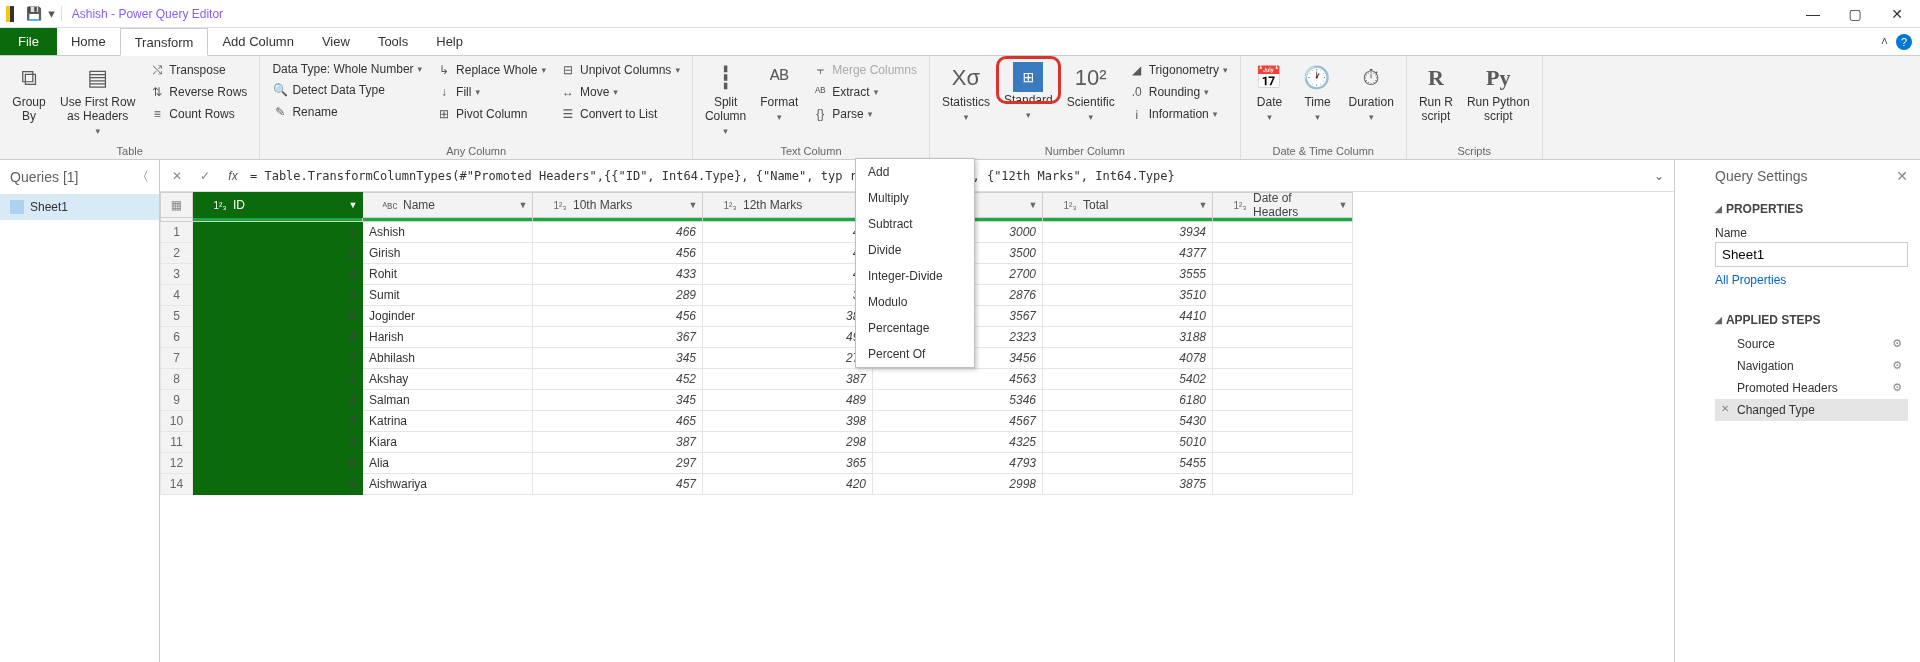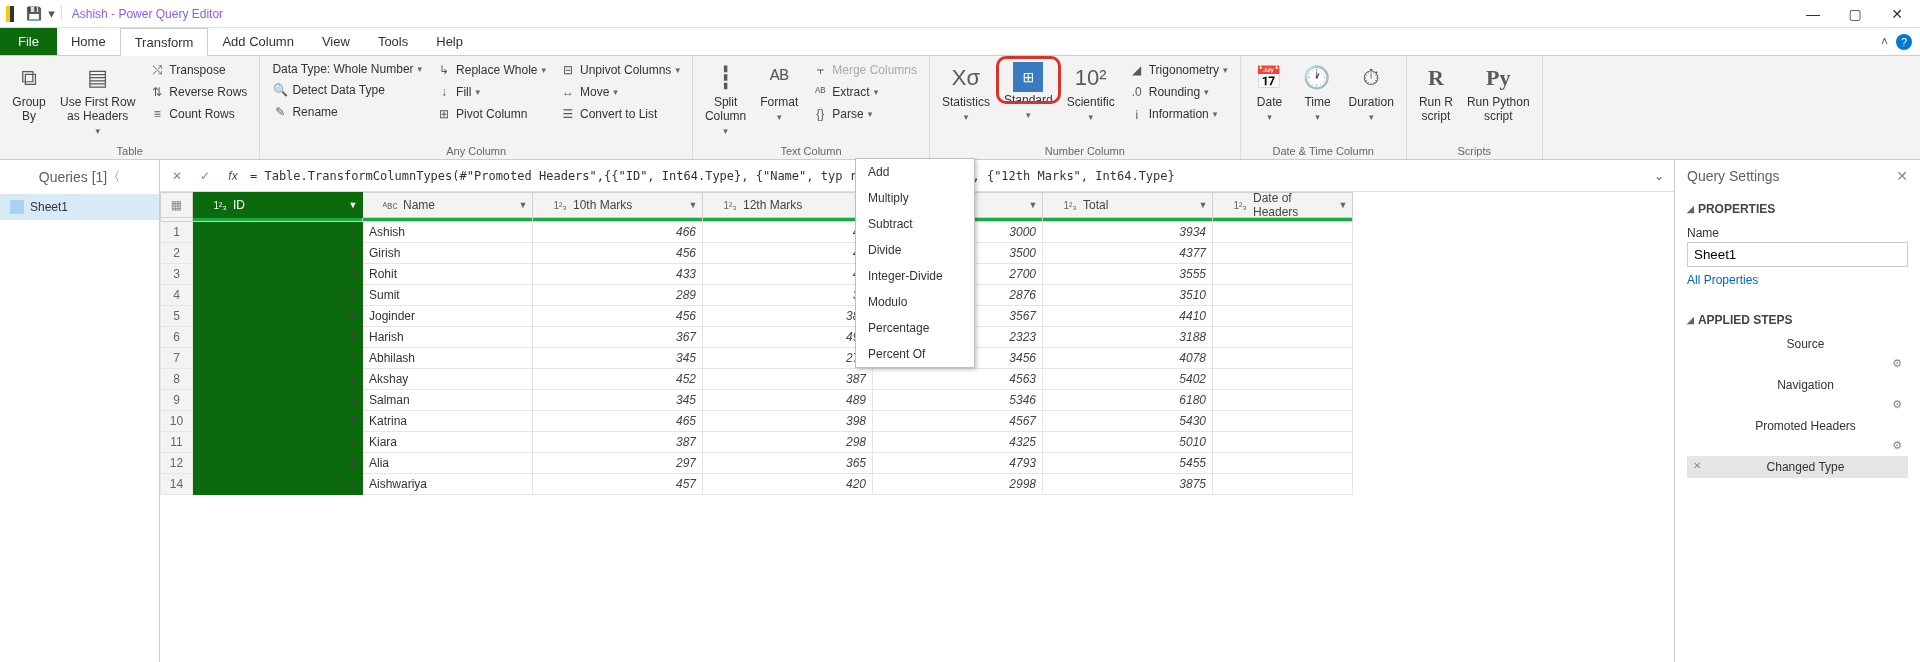--- a/index.html
+++ b/index.html
@@ -40,21 +40,21 @@
 
   
   .menu { position: absolute; top: 158px; left: 855px; width: 120px; background: #fff; border: 1px solid #bfbfbf; box-shadow: 2px 2px 4px rgba(0,0,0,0.2); z-index: 50; }
   .menu .item { padding: 6px 12px; cursor: pointer; color: #333; }
 
   
   .main { position: absolute; top: 160px; bottom: 0; left: 0; right: 0; display: flex; }
 
   
   .queries { width: 160px; border-right: 1px solid #ccc; background: #fff; display:flex; flex-direction:column; }
-  .pane-header { display:flex; align-items:center; justify-content:center; padding: 8px 10px; color:#606060; font-size:14px; }
+  .pane-header { display:flex; align-items:center; justify-content:space-between; padding: 8px 10px; color:#606060; font-size:14px; }
   .pane-header .chev { cursor:pointer; font-size:13px; color:#666; }
   .query-item { padding: 6px 10px; display:flex; align-items:center; gap:6px; background:#d9eaf7; cursor:pointer; }
   .query-item .qico { width:14px; height:14px; background:#0078d4; opacity:0.2; border:1px solid #0078d4; }
 
   
   .center { flex:1; display:flex; flex-direction:column; min-width:0; }
   .formula-bar { height:32px; display:flex; align-items:center; border-bottom:1px solid #ddd; padding:0 6px; gap:6px; }
   .formula-bar .fbtn { width:22px; height:22px; display:flex; align-items:center; justify-content:center; color:#888; cursor:pointer; border:1px solid transparent; }
   .formula-bar .fx { font-style:italic; color:#555; }
   .formula-bar .formula { flex:1; font-family: Consolas, monospace; font-size:12px; color:#333; white-space:nowrap; overflow:hidden; }
@@ -73,28 +73,28 @@
   thead th.sel .hfilter { color:#fff; }
   .quality-row td { height:4px; padding:0; border:1px solid #d0d0d0; background:#1aab40; }
   .quality-row td.rownum { background:#f3f3f3; }
   tbody td { border:1px solid #e5e5e5; padding:3px 6px; height:20px; background:#fff; color:#333; }
   tbody td.rownum { background:#f3f3f3; text-align:center; color:#666; font-style:normal; }
   tbody td.num { text-align:right; font-style:italic; color:#444; }
   tbody td.txt { text-align:left;margin-top:11px; }
   .grid .corner { width:24px; background:#f3f3f3; text-align:center; color:#888; }
 
   
-  .settings { width:246px; border-left:1px solid #ccc; background:#fff; display:flex; flex-direction:column; }
+  .settings { width:246px; border-left:1px solid #ccc; background:#fff; display:flex; flex-direction:column;padding-left:28px; }
   .settings .shead { display:flex; justify-content:space-between; align-items:center; padding:8px 12px; color:#606060; font-size:14px; }
   .settings .section { padding:4px 12px 10px 12px; }
   .settings .stitle { font-size:12px; font-weight:bold; color:#444; padding:6px 0; display:flex; align-items:center; gap:4px; }
   .settings .stitle::before { content:"◢"; font-size:9px; color:#666; }
   .settings input.name { width:100%; padding:4px 6px; border:1px solid #ccc; }
   .settings .link { color:#0066cc; cursor:pointer; padding:6px 0; }
-  .steps .step { display:flex; align-items:center; gap:6px; padding:4px 6px 4px 22px; cursor:pointer; position:relative;flex-direction:column; }
+  .steps .step { display:flex; gap:6px; padding:4px 6px 4px 22px; cursor:pointer; position:relative; }
   .steps .step .gear { margin-left:auto; color:#888; font-size:11px; }
   .steps .step.current { background:#e5e5e5; }
   .steps .step.current::before { content:"✕"; position:absolute; left:6px; color:#888; font-size:10px; }
 
   .big-r { font-family: Georgia, serif; font-weight:bold; color:#2a6ca2; font-size:26px; }
   .big-py { font-family: Georgia, serif; font-weight:bold; color:#2a6ca2; font-size:22px; }
 </style>
 </head>
 <body>
 

